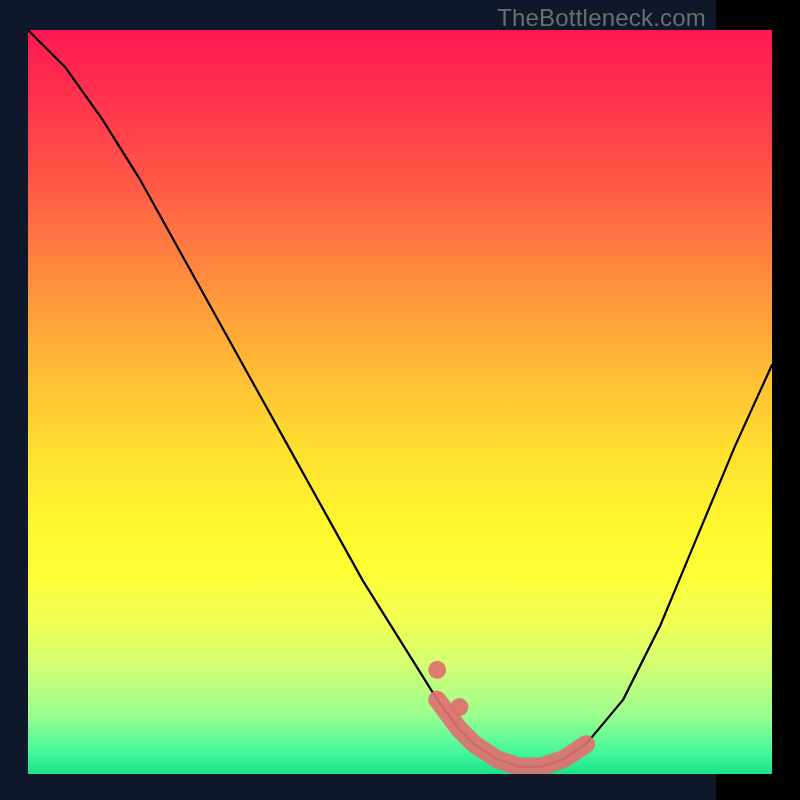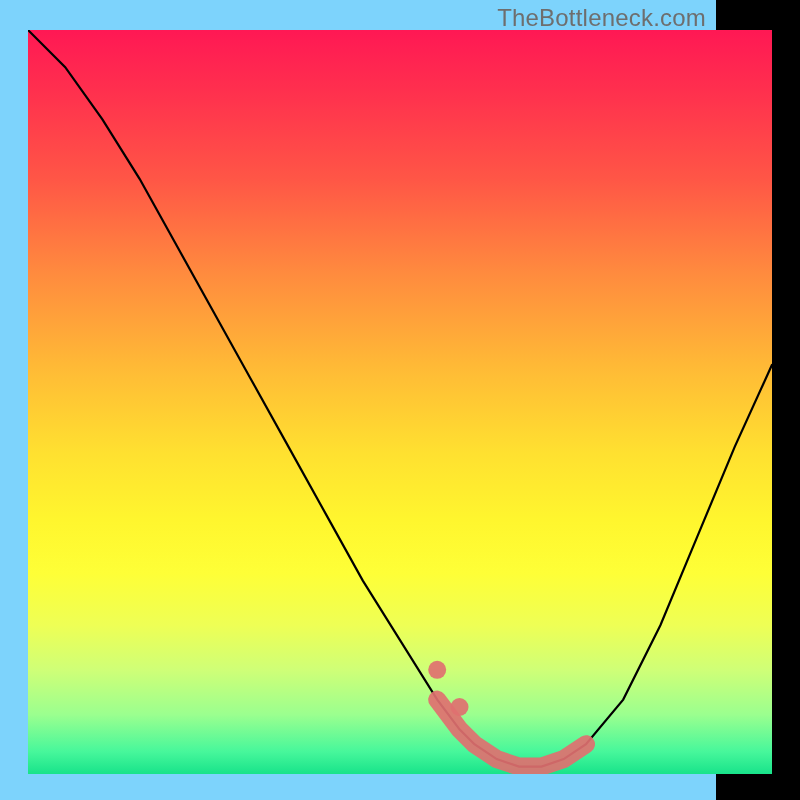--- a/index.html
+++ b/index.html
@@ -10,21 +10,21 @@
     background: #000;
     overflow: hidden;
     font-family: Arial, Helvetica, sans-serif;
   }
   .frame {
     position: absolute;
     left: 0;
     top: 0;
     width: 716px;
     height: 800px;
-    background: #7dd3fc;
+    background: #0f172a;
   }
   .watermark {
     position: absolute;
     top: 4px;
     right: 10px;
     color: #6e6e6e;
     font-size: 24px;
     font-weight: 500;
     letter-spacing: 0.2px;
   }

